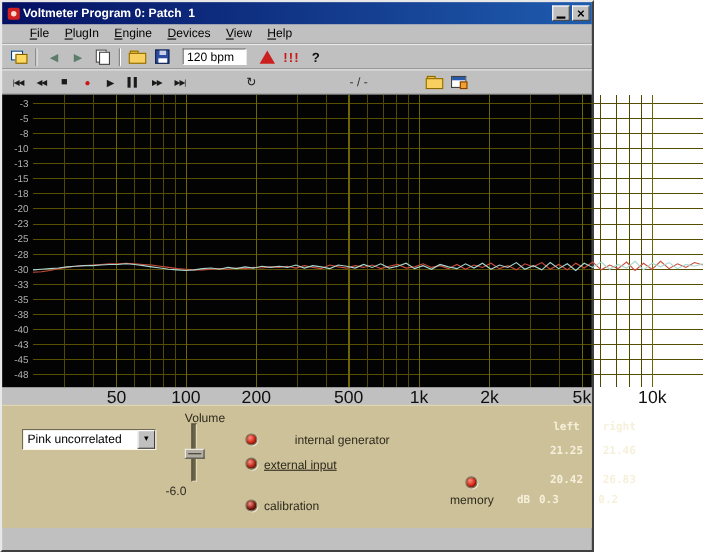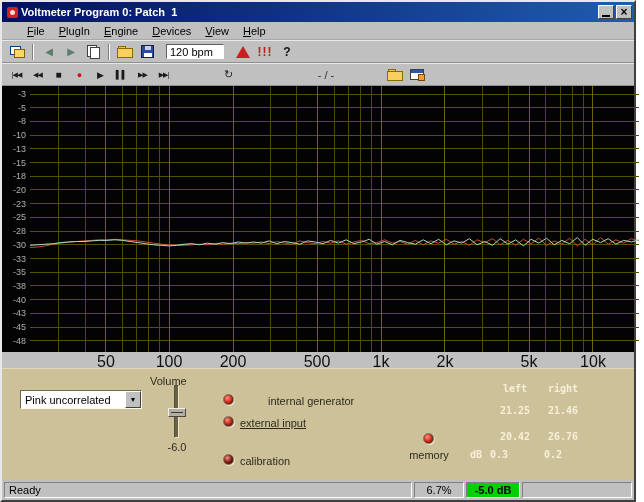--- a/index.html
+++ b/index.html
@@ -1,19 +1,19 @@
 <!DOCTYPE html>
 <html><head>
 <meta charset="utf-8">
 <style>
   * { box-sizing: border-box; margin: 0; padding: 0; }
   html,body { width:644px; height:502px; }
   body { font-family:"Liberation Sans", sans-serif; }
   .window {
-    width:636px; height:502px; background:#c0c0c0;
+    width:540px; height:502px; background:#c0c0c0;
     border:2px solid; border-color:#e8e8e8 #404040 #404040 #e8e8e8;
   }
   
   .titlebar {
     height:20px; background:linear-gradient(90deg,#041062,#1f5cae);
     display:flex; align-items:center; padding:0 2px;
   }
   .app-icon { width:11px; height:11px; background:#d02020; border-radius:2px;
     margin:0 3px; position:relative; flex:0 0 auto; }
   .app-icon::after { content:""; position:absolute; left:3px; top:3px; width:5px; height:5px;
@@ -294,46 +294,40 @@
         <span class="fl" style="left:513px">5k</span>
         <span class="fl" style="left:577px">10k</span>
       </div>
   </div>
 
   <div class="panel">
     <div class="combo">
       <span class="combo-text">Pink uncorrelated</span>
       <span class="combo-btn">▼</span>
     </div>
-    <span class="plabel" style="left:148px; top:6px;text-align:right;">Volume</span>
+    <span class="plabel" style="left:166px; top:6px;text-align:right;">Volume</span>
     <div class="vtrack">
       <div class="vhandle"></div>
     </div>
-    <span class="plabel" style="left:158px; top:72px; width:34px; text-align:center;">-6.0</span>
+    <span class="plabel" style="left:141px; top:72px; width:34px; text-align:center;">-6.0</span>
 
     <span class="led" style="left: 221px; top: 25px; background: radial-gradient(circle at 35% 30%, rgb(255, 144, 128) 0%, rgb(212, 40, 24) 55%, rgb(66, 6, 6) 100%);"></span>
     <span class="plabel" style="left:238px; top:26px;padding-left:28px;">internal generator</span>
     <span class="led" style="left: 221px; top: 47px; background: radial-gradient(circle at 35% 30%, rgb(255, 144, 128) 0%, rgb(180, 40, 24) 55%, rgb(66, 6, 6) 100%);"></span>
     <span class="plabel" style="left:238px; top:48px;text-decoration:underline;">external input</span>
     <span class="led" style="left: 221px; top: 85px; background: radial-gradient(circle at 35% 30%, rgb(255, 144, 128) 0%, rgb(128, 26, 20) 55%, rgb(66, 6, 6) 100%);"></span>
     <span class="plabel" style="left:238px; top:86px;">calibration</span>
     <span class="led" style="left: 421px; top: 64px; background: radial-gradient(circle at 35% 30%, rgb(255, 144, 128) 0%, rgb(220, 40, 24) 55%, rgb(66, 6, 6) 100%);"></span>
     <span class="plabel" style="left:404px; top:80px; width:46px; text-align:center;">memory</span>
 
     <span class="readout" style="left:490px; top:14px;">left</span>
     <span class="readout" style="left:538px; top:14px;">right</span>
     <span class="readout" style="left:490px; top:36px;">21.25</span>
     <span class="readout" style="left:538px; top:36px;">21.46</span>
     <span class="readout" style="left:490px; top:62px;">20.42</span>
-    <span class="readout" style="left:538px; top:62px;">26.76</span>
+    <span class="readout" style="left:538px; top:62px;">26.83</span>
     <span class="readout db-lab" style="left:462px; top:80px;">dB</span>
     <span class="readout" style="left:474px; top:80px;">0.3</span>
     <span class="readout" style="left:528px; top:80px;">0.2</span>
   </div>
 
-  <div class="sb">
-    <span class="sp sp-ready">Ready</span>
-    <span class="sp sp-cpu">6.7%</span>
-    <span class="sp sp-level" style="background: rgb(0, 210, 0);">-5.0 dB</span>
-    <span class="sp sp-end"></span>
-  </div>
 
 </div>
 
 </body></html>

